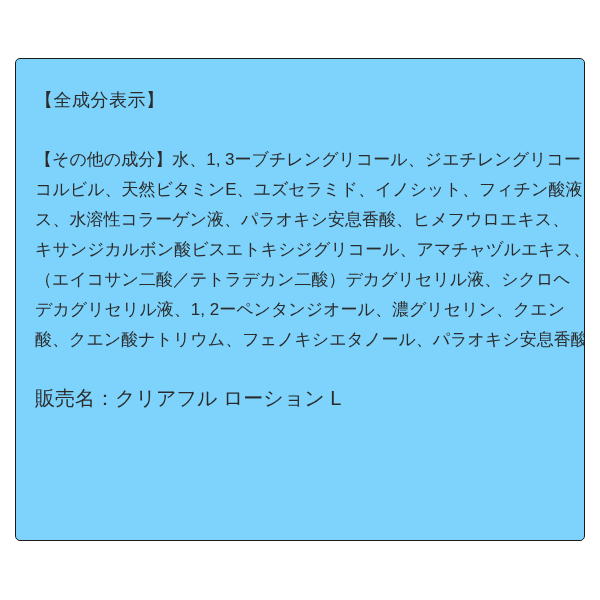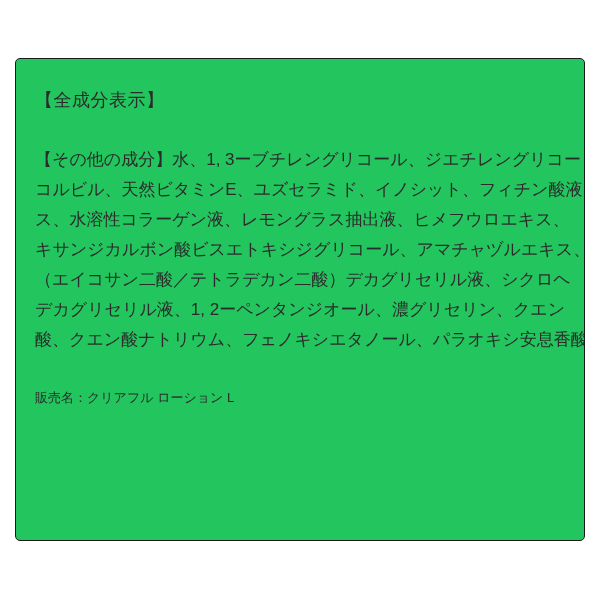--- a/index.html
+++ b/index.html
@@ -19,56 +19,56 @@
   }
   .panel {
     position: absolute;
     left: 15px;
     top: 58px;
     width: 570px;
     height: 483px;
     box-sizing: border-box;
     border: 1.5px solid #1b1b1b;
     border-radius: 5px;
-    background: #22c55e;
+    background: #7dd3fc;
     padding: 26px 14px 0 19px;
     color: #2b2b2b;
     overflow: hidden;
   }
   .heading {
     font-size: 18px;
     line-height: 30px;
     margin-bottom: 30px;
     letter-spacing: 0.5px;
     white-space: nowrap;
   }
   .line {
     font-size: 17px;
     line-height: 30px;
     white-space: nowrap;
     letter-spacing: 0px;
   }
   .sales {
-    font-size: 13px;
+    font-size: 20px;
     line-height: 30px;
     margin-top: 28px;
     white-space: nowrap;
   }
 </style>
 </head>
 <body>
 
 <div class="stage">
   <div class="panel">
     <div class="heading">【全成分表示】</div>
     <div class="para">
       <div>
           <div class="line">【その他の成分】水、1, 3ーブチレングリコール、ジエチレングリコー</div>
           <div class="line">コルビル、天然ビタミンE、ユズセラミド、イノシット、フィチン酸液、ス</div>
-          <div class="line">ス、水溶性コラーゲン液、レモングラス抽出液、ヒメフウロエキス、</div>
+          <div class="line">ス、水溶性コラーゲン液、パラオキシ安息香酸、ヒメフウロエキス、</div>
           <div class="line">キサンジカルボン酸ビスエトキシジグリコール、アマチャヅルエキス、</div>
           <div class="line">（エイコサン二酸／テトラデカン二酸）デカグリセリル液、シクロヘ</div>
           <div class="line">デカグリセリル液、1, 2ーペンタンジオール、濃グリセリン、クエン</div>
           <div class="line">酸、クエン酸ナトリウム、フェノキシエタノール、パラオキシ安息香酸</div>
         </div>
     </div>
     <div class="sales">販売名：クリアフル ローション L</div>
   </div>
 </div>
 

